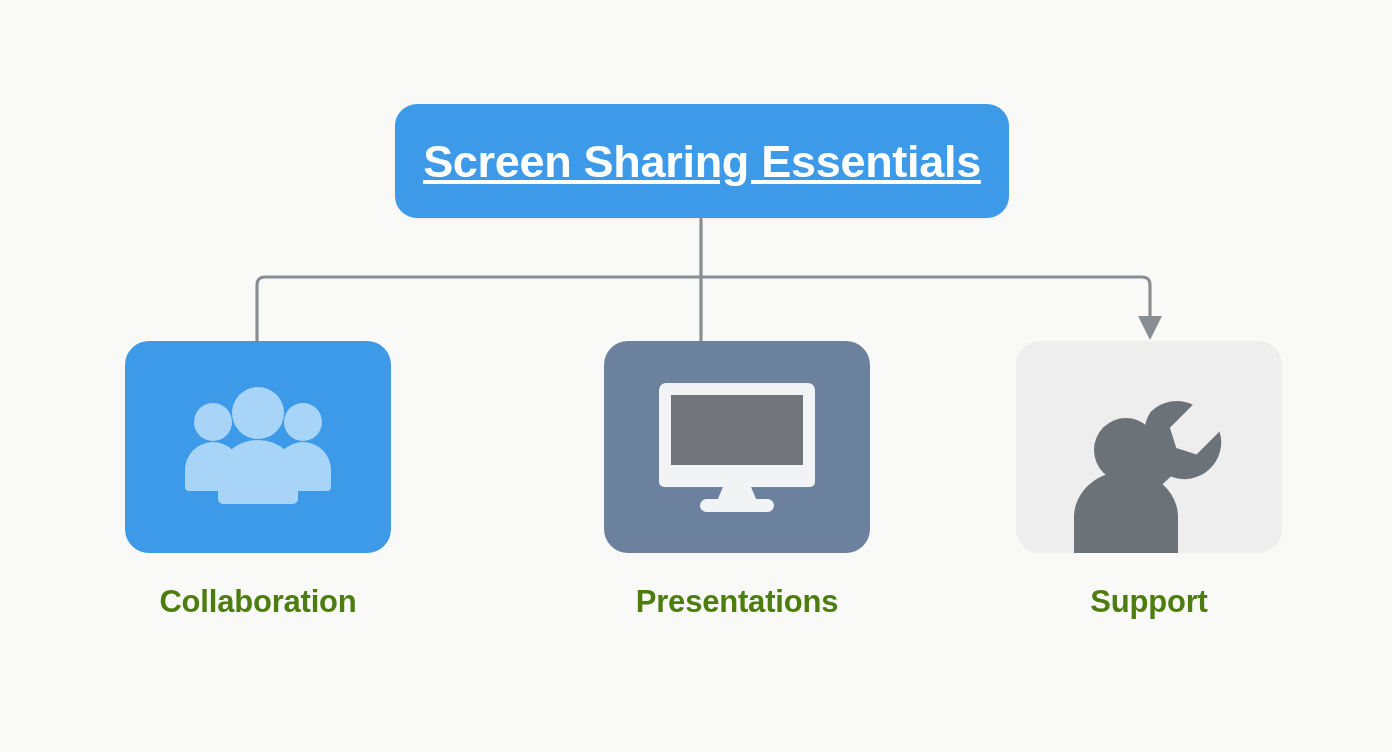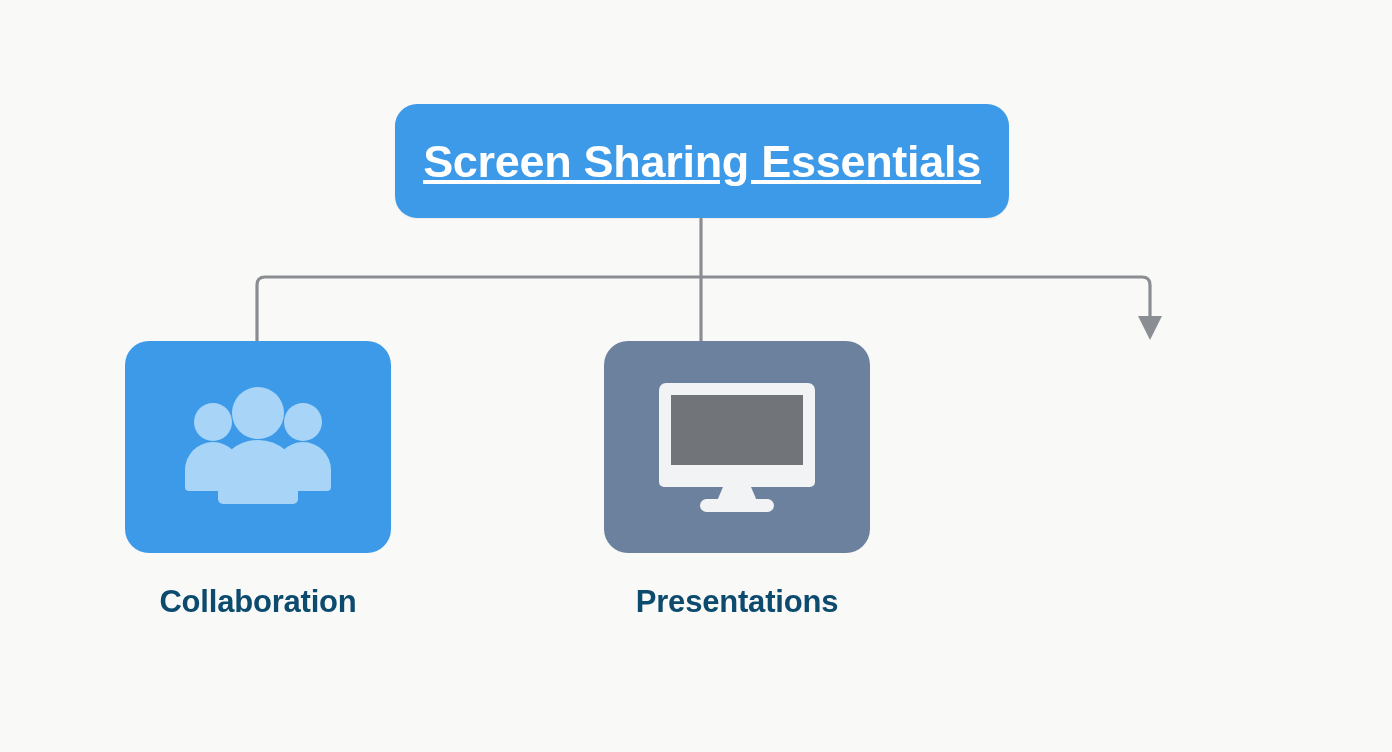--- a/index.html
+++ b/index.html
@@ -79,21 +79,21 @@
     justify-content: center;
   }
   .card-collaboration { background: #3c9ae8; }
   .card-presentations { background: #6c819d; }
   .card-support       { background: #eeeeee; }
 
   .card-label {
     margin-top: 33px;
     font-size: 31px;
     font-weight: bold;
-    color: #0c4a6e;
+    color: #4d7c0f;
     line-height: 1;
     white-space: nowrap;
     letter-spacing: -0.2px;
   }
 
   .icon-svg { display: block; }
 </style>
 </head>
 <body>
 
@@ -146,14 +146,34 @@
         <rect x="6" y="85" width="156" height="22" rx="5" ry="5" fill="#f2f3f4"></rect>
 
         <path d="M70,107 h28 l6,14 h-40 z" fill="#f2f3f4"></path>
 
         <rect x="47" y="119" width="74" height="13" rx="6.5" ry="6.5" fill="#f2f3f4"></rect>
       </svg>
     </div>
     <div class="card-label">Presentations</div>
   </div>
 
+  <div class="branch branch-3">
+    <div class="card card-support">
+      <svg class="icon-svg" width="200" height="190" viewBox="0 0 200 190" style="position:absolute; left:38px; top:32px;" aria-hidden="true">
+        <g fill="#6b7379">
+
+          <path d="M118,36
+                   a40,40 0 0 1 46,-8
+                   l-25,25 7,22 22,7 25,-25
+                   a40,40 0 0 1 -53,49
+                   l-40,38 -24,-24 42,-40
+                   a40,40 0 0 1 0,-44 z" transform="translate(-12,6) scale(0.92)"></path>
+
+          <circle cx="72" cy="77" r="32"></circle>
+
+          <path d="M20,188 v-44 a52,46 0 0 1 104,0 v44 z"></path>
+        </g>
+      </svg>
+    </div>
+    <div class="card-label">Support</div>
+  </div>
 
 </div>
 
 </body></html>

